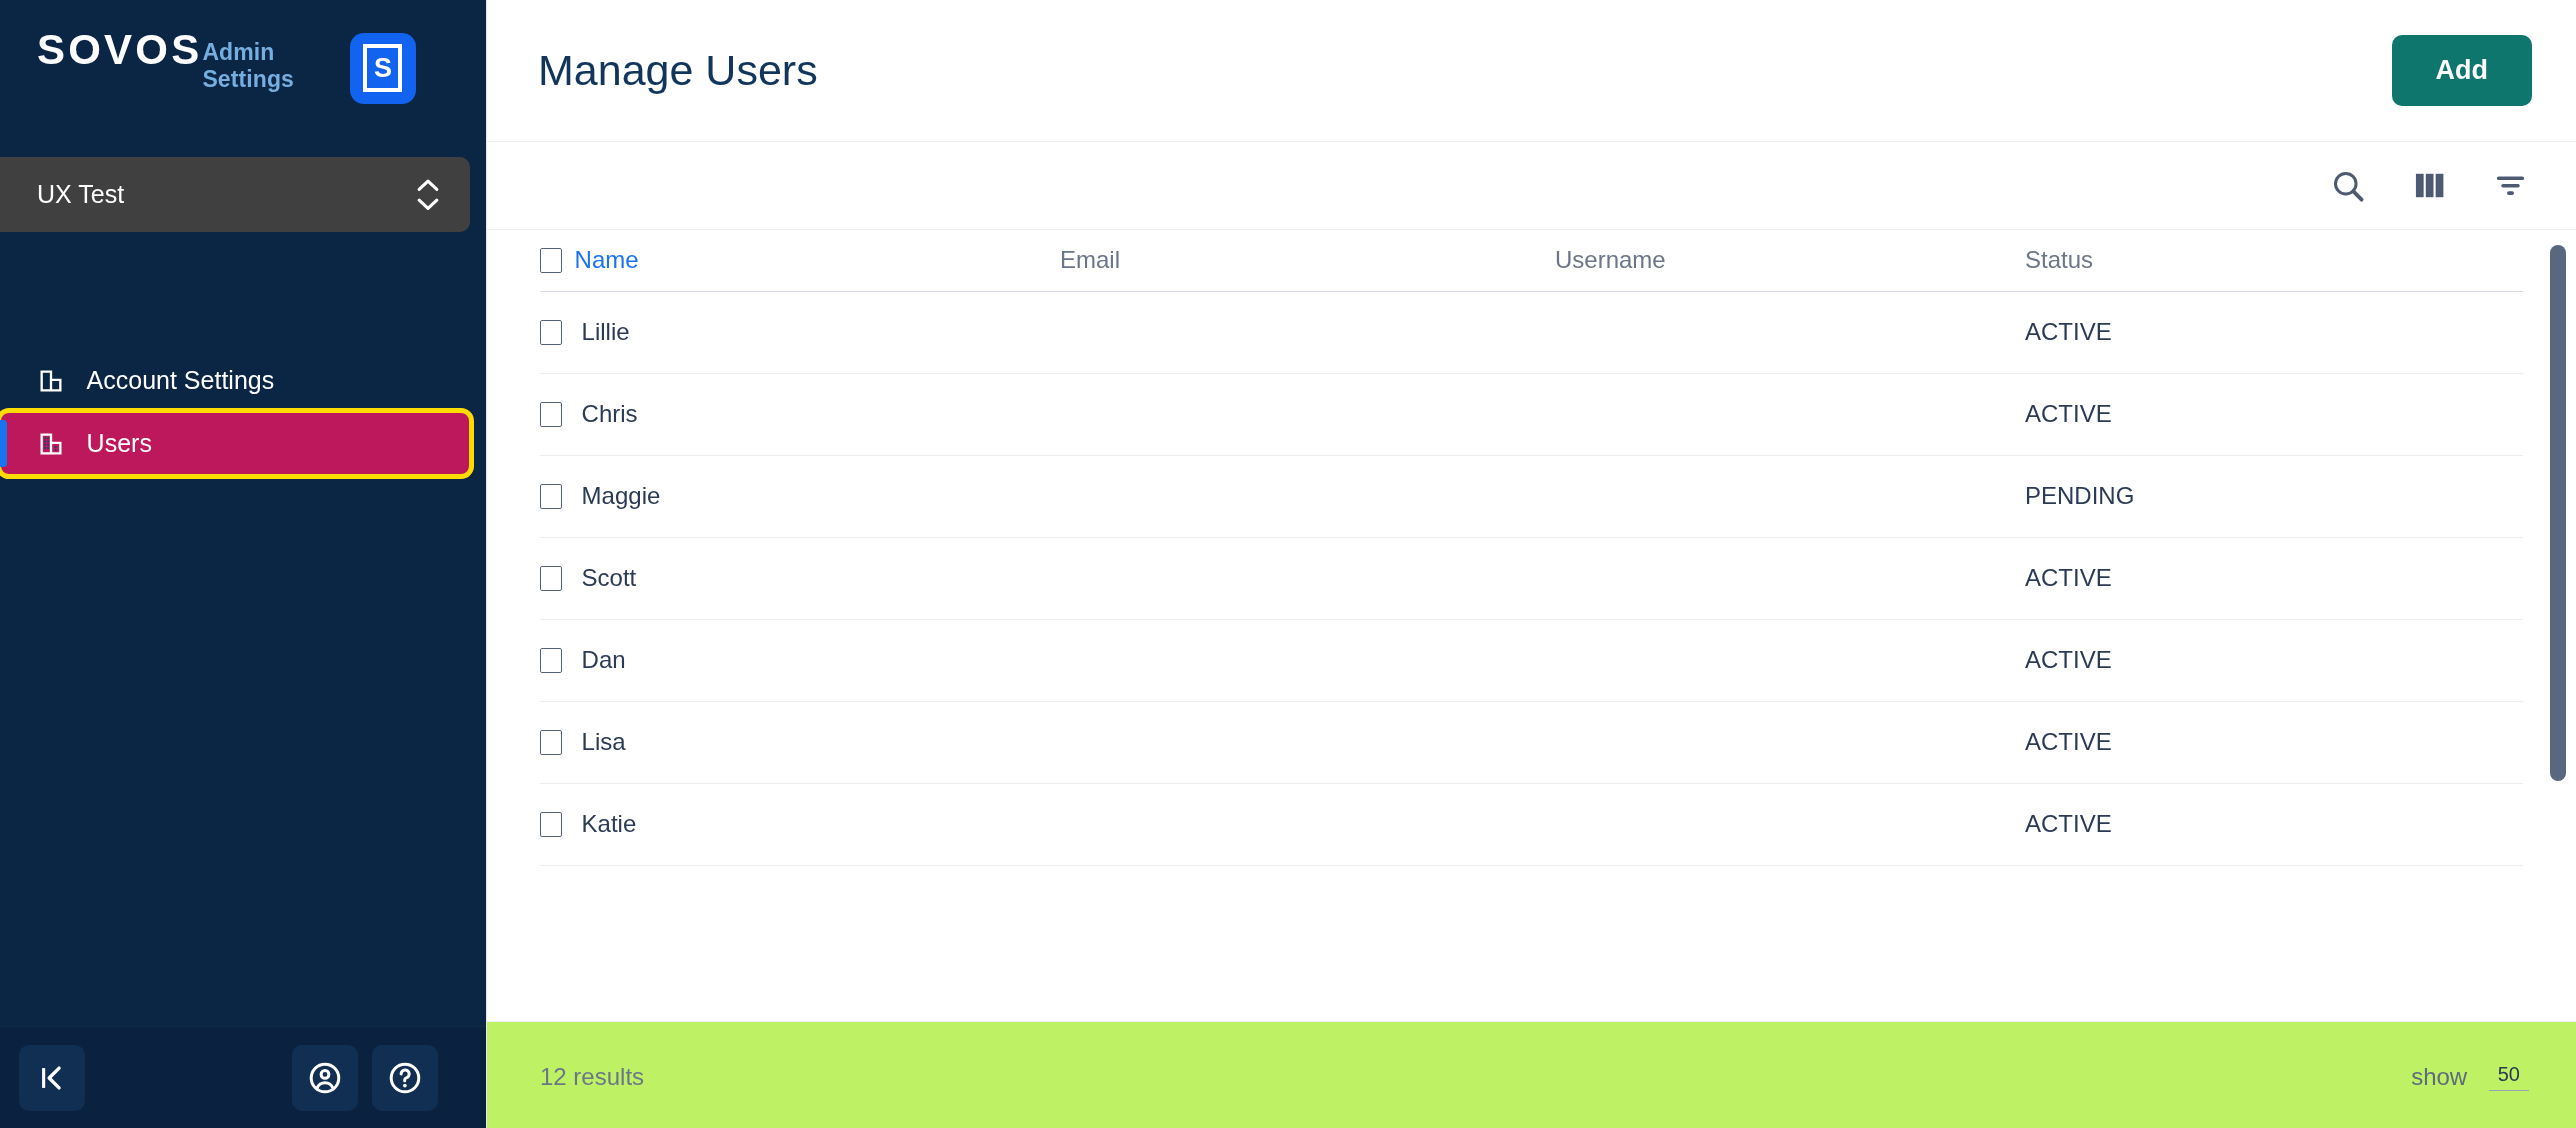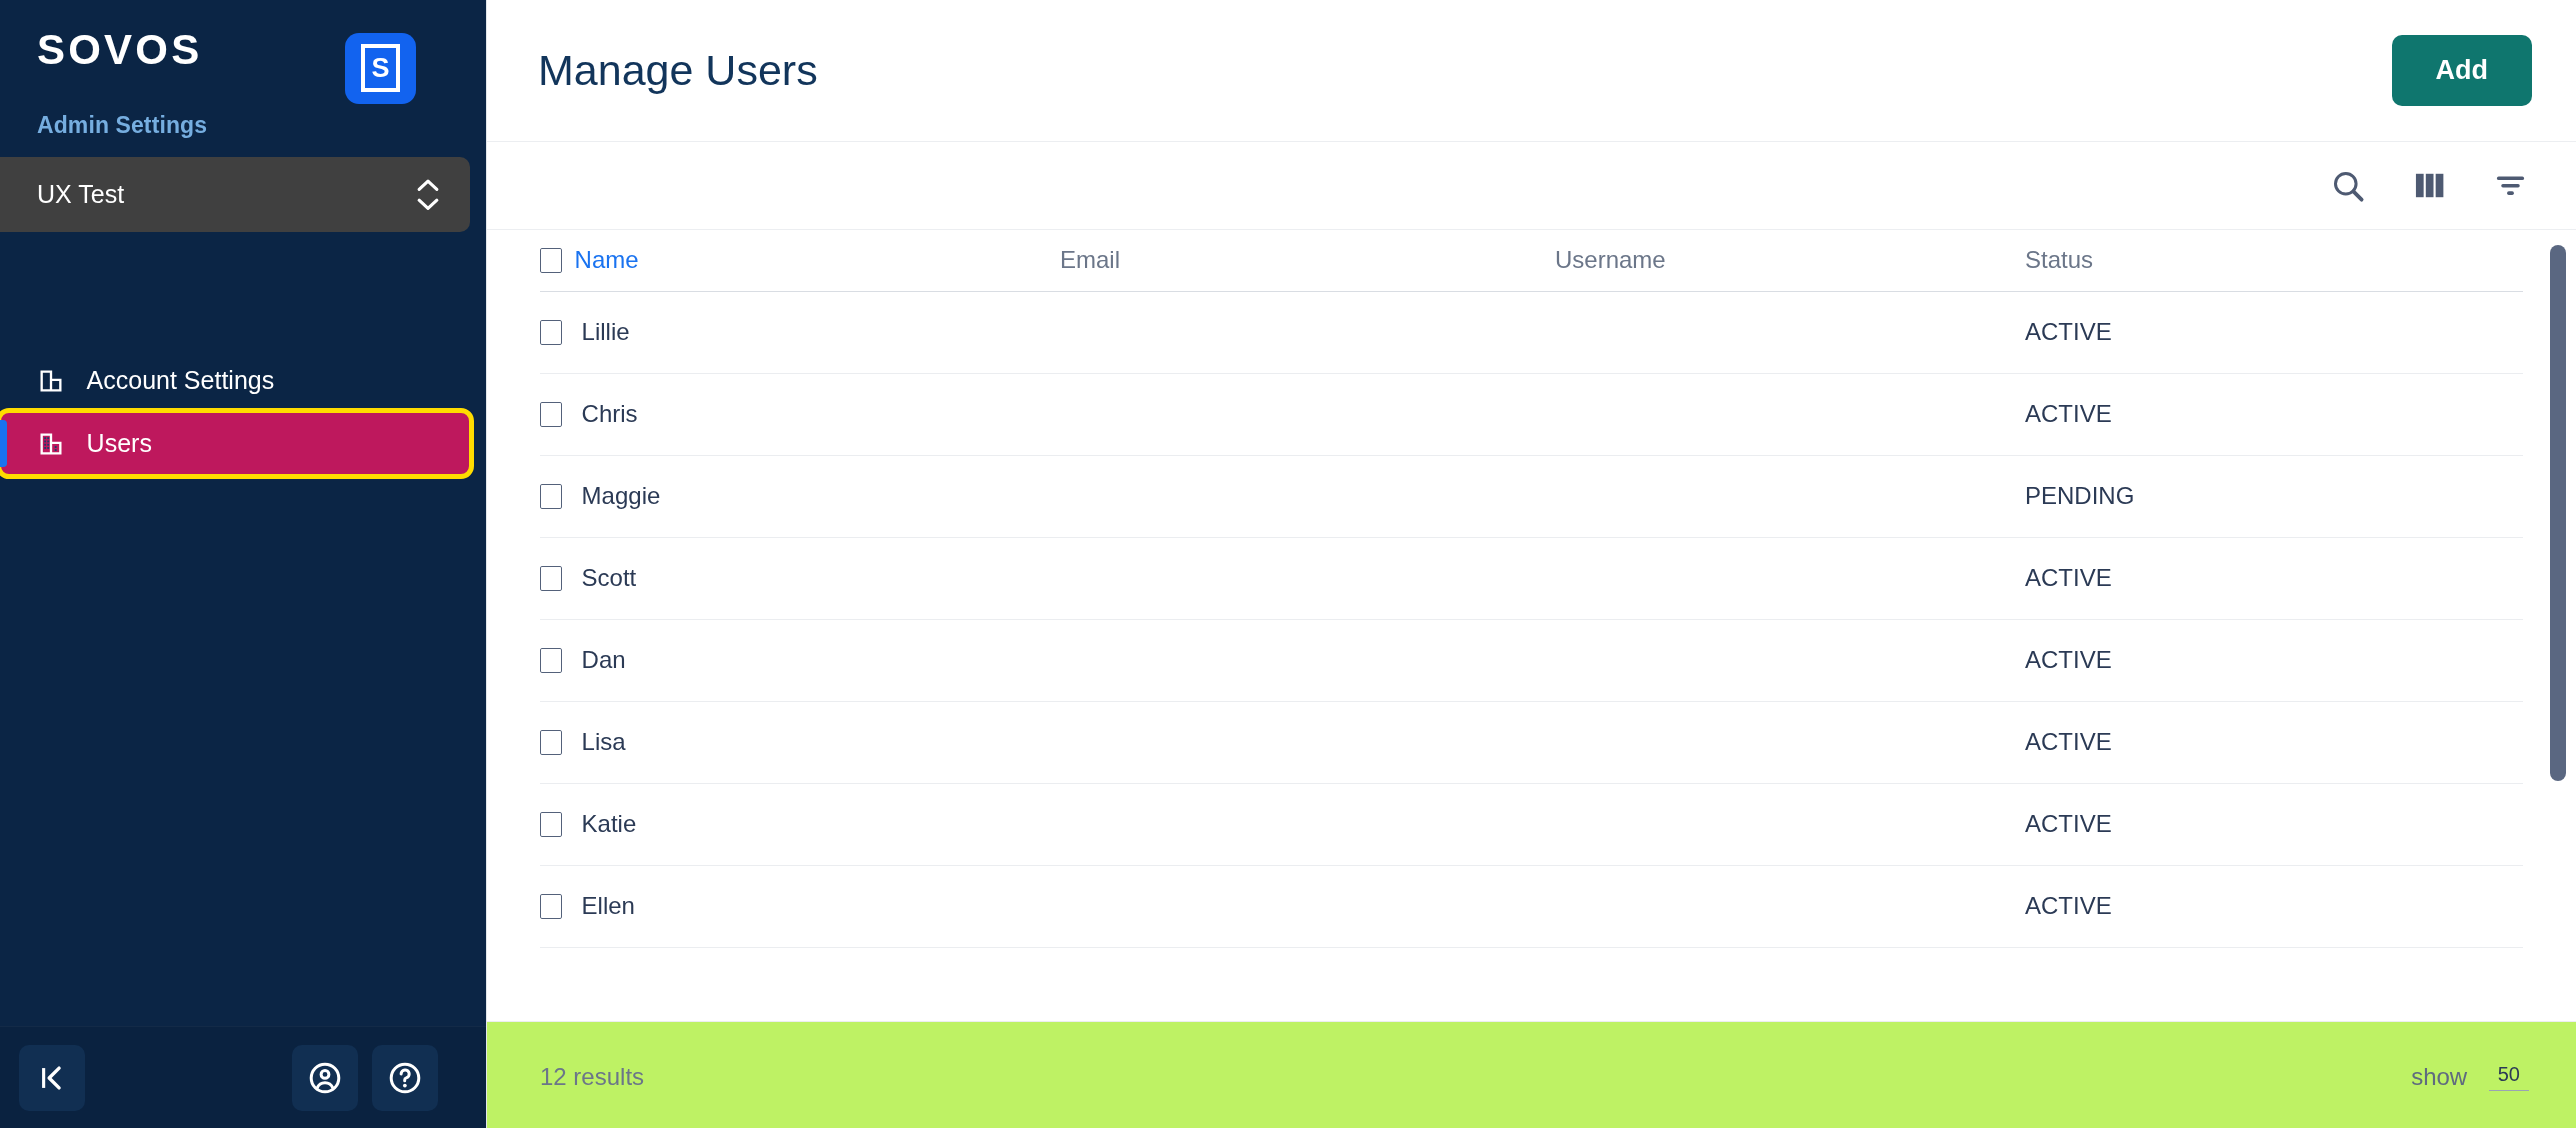--- a/index.html
+++ b/index.html
@@ -25,21 +25,21 @@
     position: relative;
   }
 
   .brand {
     padding: 29px 0 0 37px;
     height: 157px;
     display: flex;
     justify-content: space-between;
     align-items: flex-start;
   }
-  .brand-text { display: flex; flex-direction: column; gap: 31px; }
+  .brand-text { display: flex; flex-direction: row; }
   .brand-name {
     color: #ffffff;
     font-size: 42px;
     font-weight: 700;
     letter-spacing: 3.2px;
     line-height: 1;
   }
   .brand-sub {
     color: #76aee0;
     font-size: 23px;
@@ -474,31 +474,20 @@
             <td>
                 <span class="name-cell">
                   <span class="chk"></span>
                   <span>Katie</span>
                 </span>
               </td>
             <td class="redact"></td>
             <td class="redact"></td>
             <td>ACTIVE</td>
           </tr>
-          <tr>
-            <td>
-                <span class="name-cell">
-                  <span class="chk"></span>
-                  <span>Ellen</span>
-                </span>
-              </td>
-            <td class="redact"></td>
-            <td class="redact"></td>
-            <td>ACTIVE</td>
-          </tr>
         </tbody>
       </table>
 
       <div class="scrollbar-track">
         <div class="scrollbar-thumb"></div>
       </div>
     </div>
 
     <div class="footer-bar">
       <span class="results-count">12 results</span>

